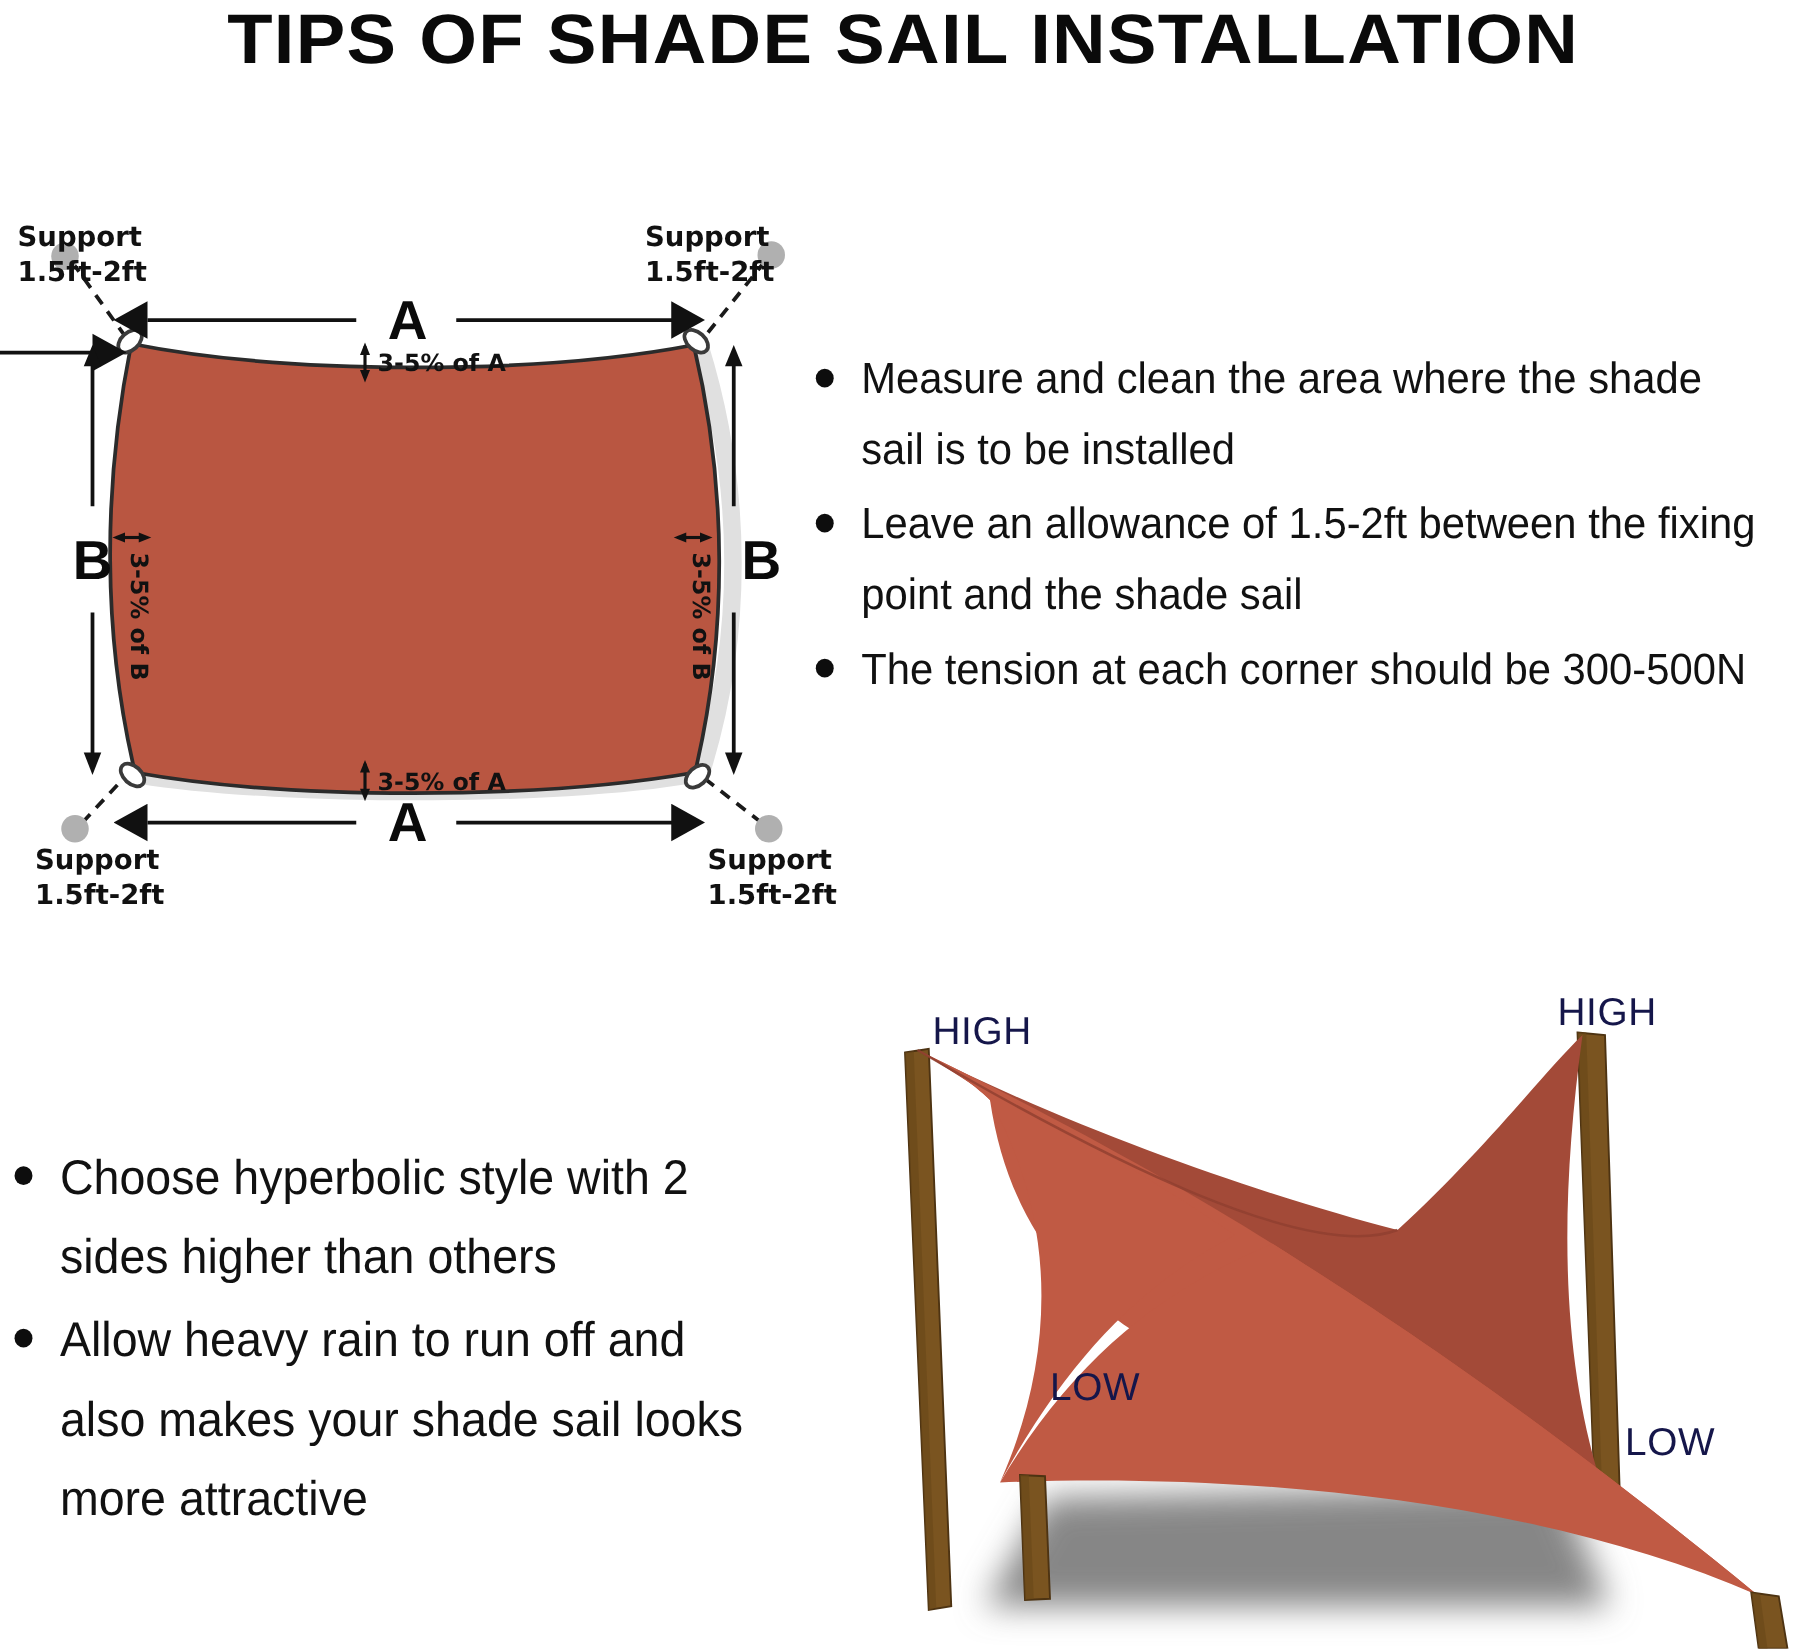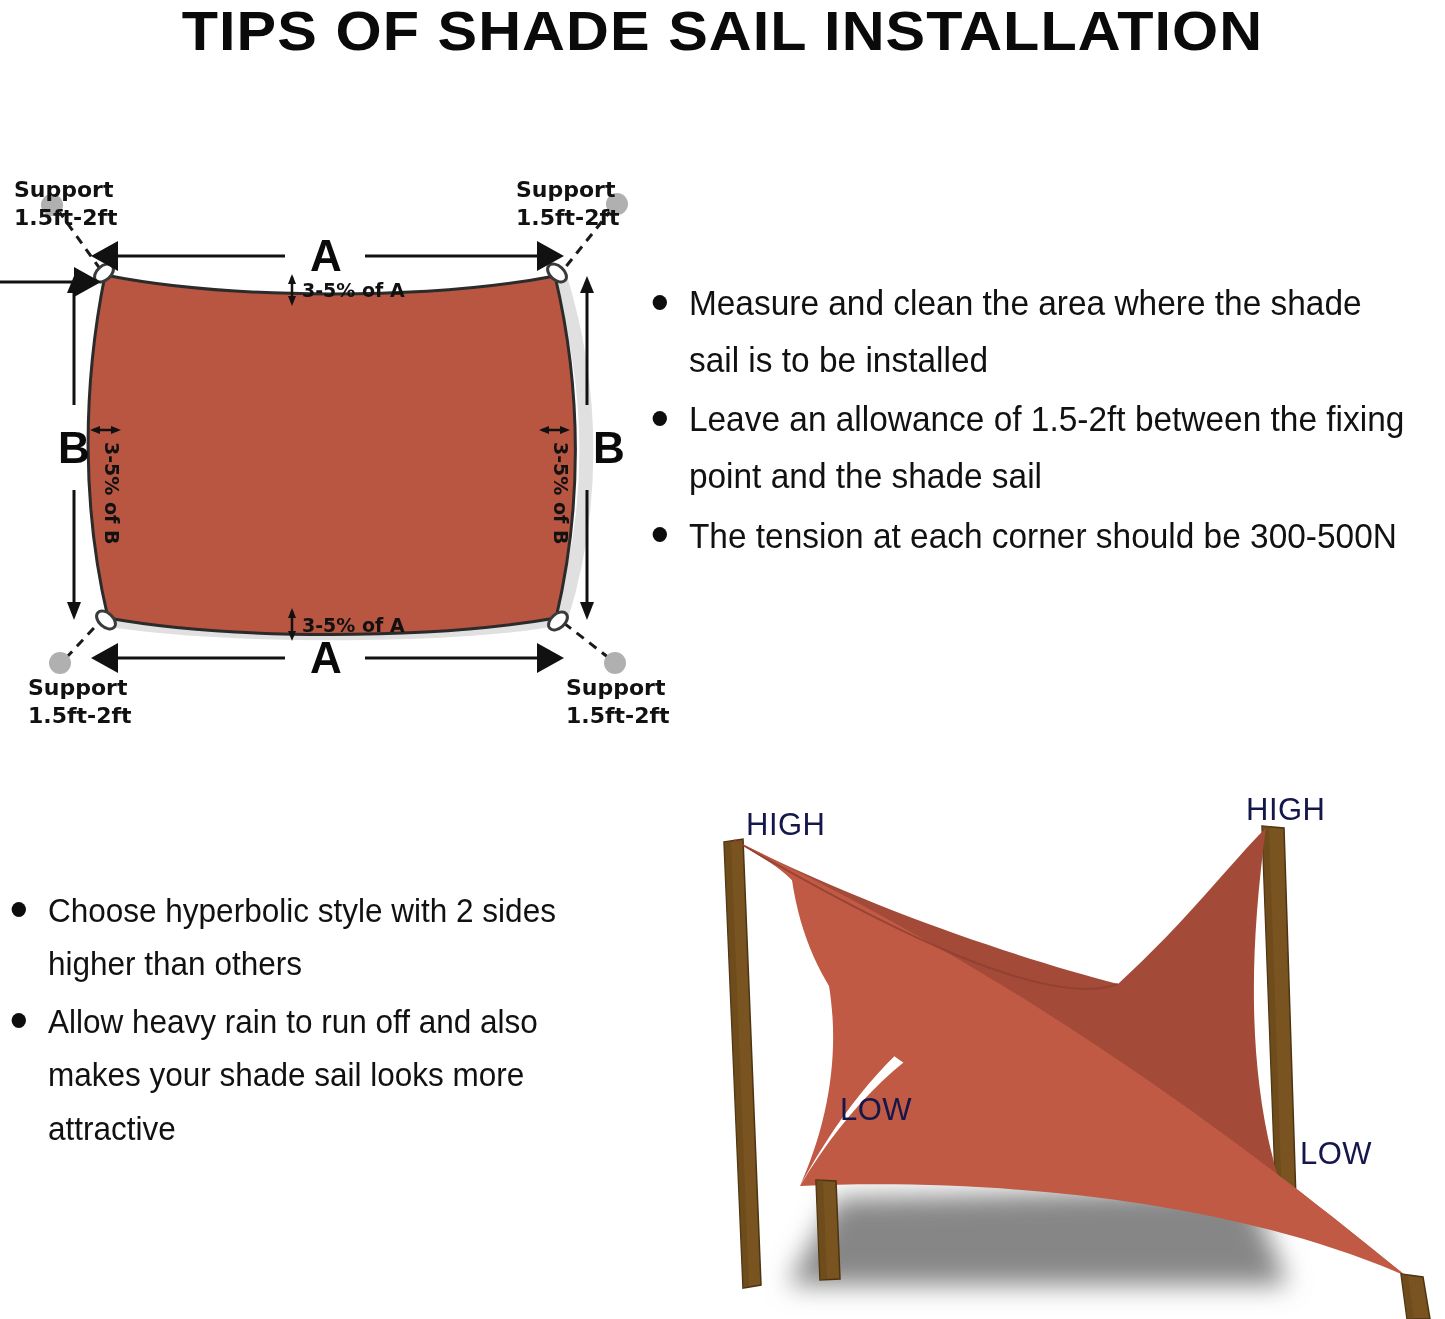--- a/index.html
+++ b/index.html
@@ -75,23 +75,23 @@
     font-size: 35px;
     line-height: 1.62;
   }
   #tips-list-top .bullet-item {
     transform: scaleX(0.955);
     margin-bottom: 3px;
   }
 
   #tips-list-bottom {
     left: 4px;
-    top: 884px;
+    top: 911px;
     width: 620px;
-    font-size: 33px;
+    font-size: 39px;
     line-height: 1.62;
   }
   #tips-list-bottom .bullet-item {
     transform: scaleX(0.955);
     margin-bottom: 4px;
   }
 
   
   #hyper-diagram {
     left: 688px;

